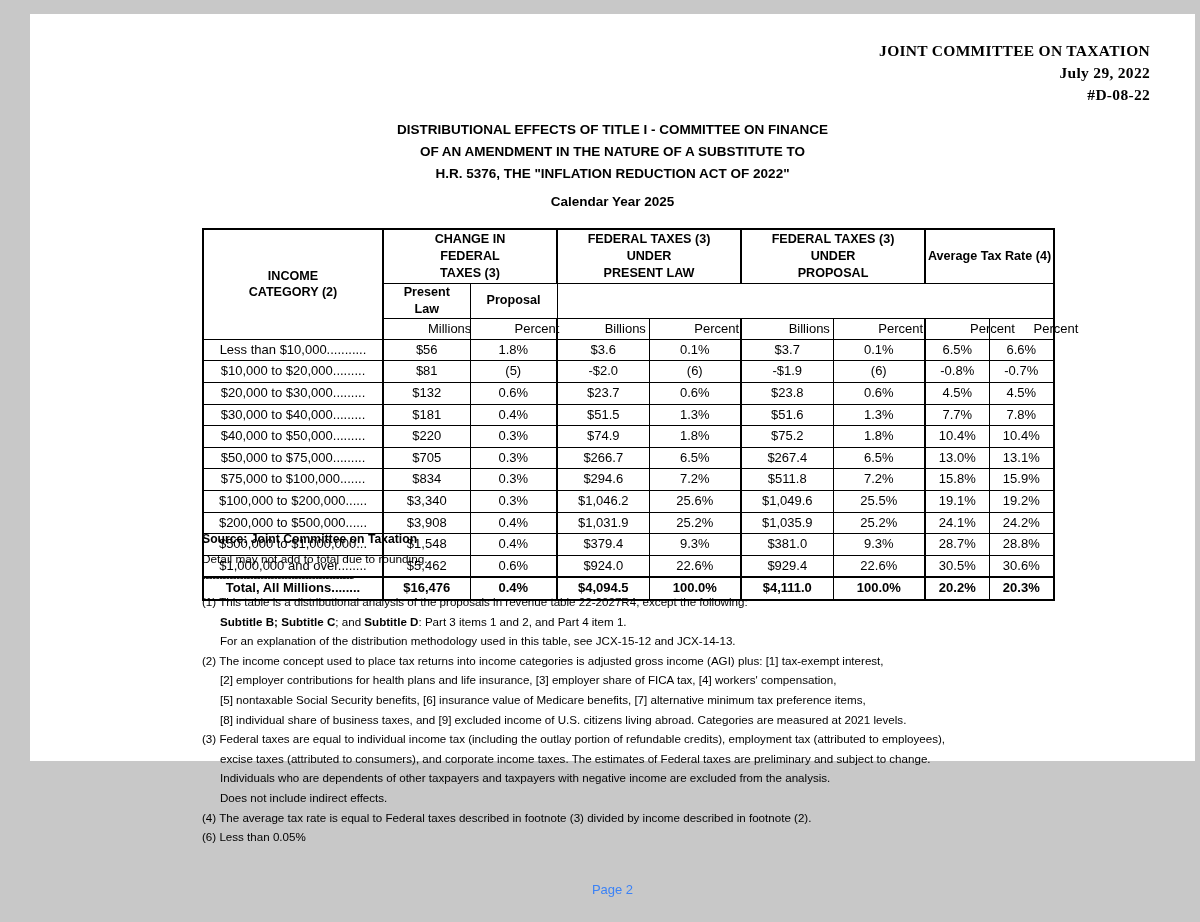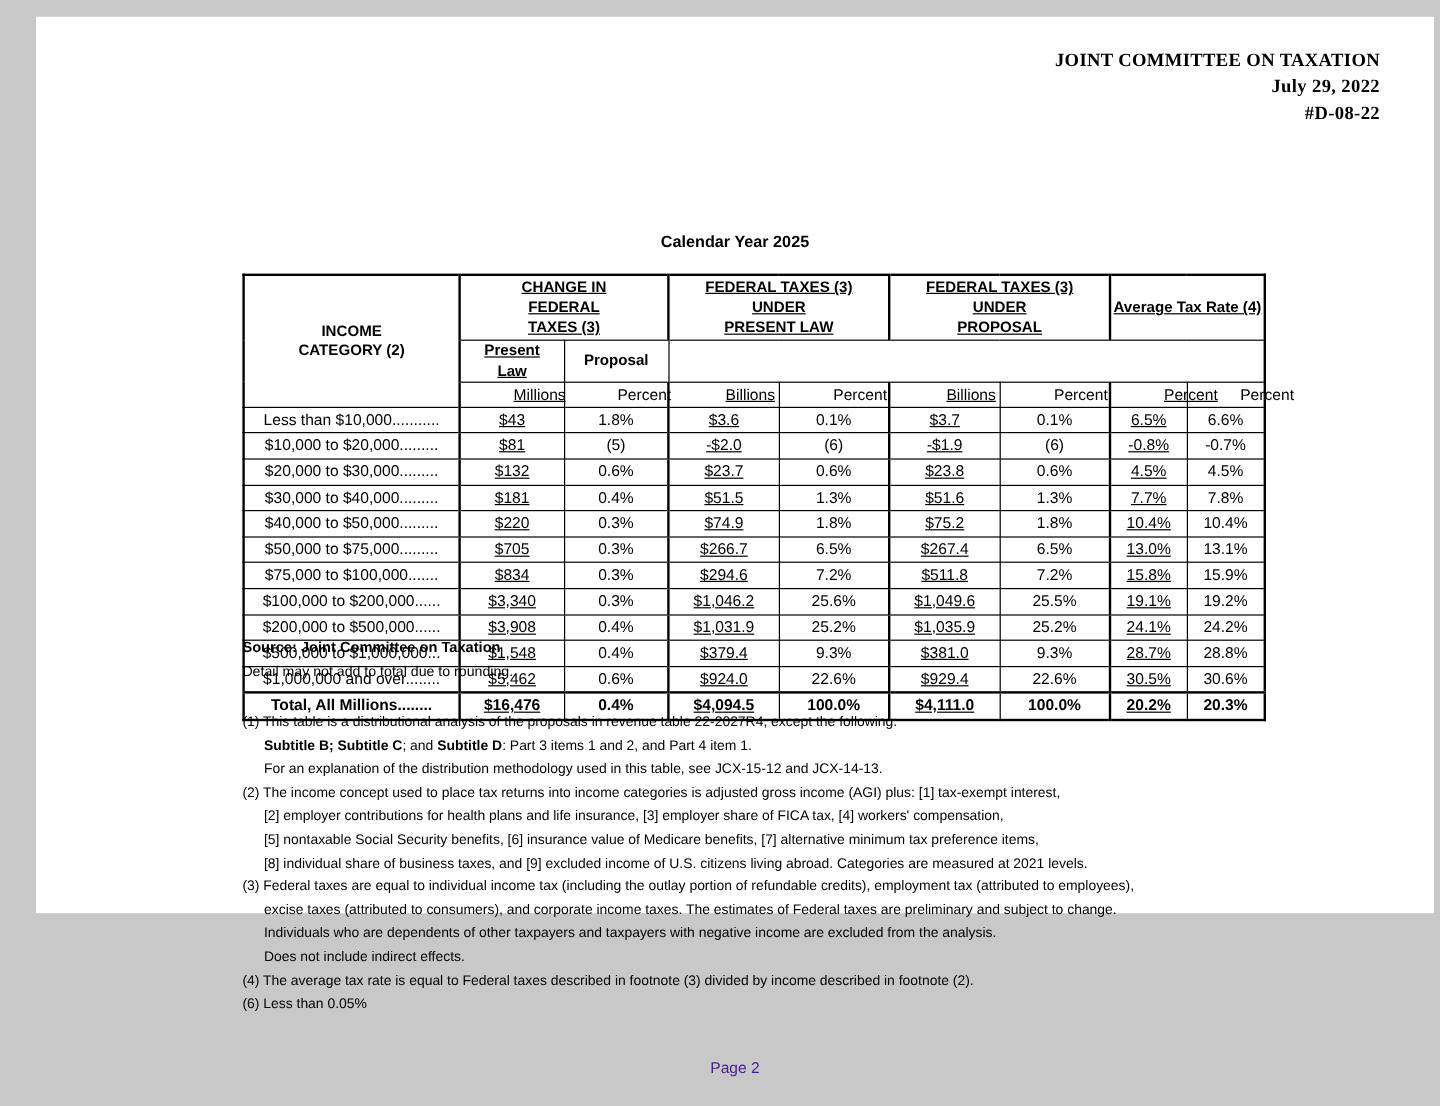--- a/index.html
+++ b/index.html
@@ -118,21 +118,21 @@
   }
   tr.total td {
     font-weight: bold;
     border-top: 2.5px solid #000;
   }
   
   #tbl-wrap table.jct {
     border: 2.5px solid #000;
   }
   
-  .vsep-l { border-left: 2.5px solid #000 !important; text-decoration: underline; }
+  .vsep-l { border-left: 2.5px solid #000 !important; }
 
   
   .notes {
     position: absolute;
     left: 172px;
     top: 519px;
     width: 960px;
     color: #000;
     font-size: 11.6px;
     line-height: 1.0;
@@ -170,34 +170,39 @@
   .fn .ln.ind1 { padding-left: 18px; }
   .fn b { font-weight: bold; }
 
   .pagefoot {
     position: absolute;
     left: 0;
     right: 0;
     top: 868px;
     text-align: center;
     font-size: 13px;
-    color: #4c1d95;
+    color: #3b82f6;
   }
 </style>
 </head>
 <body>
 
 <div id="page">
 
   <div class="doc-header">
     <div>JOINT  COMMITTEE ON TAXATION</div>
     <div>July 29, 2022</div>
     <div>#D-08-22</div>
   </div>
 
+  <div class="title-block">
+    <div>DISTRIBUTIONAL EFFECTS OF TITLE I - COMMITTEE ON FINANCE</div>
+    <div>OF AN AMENDMENT IN THE NATURE OF A SUBSTITUTE TO</div>
+    <div>H.R. 5376, THE "INFLATION REDUCTION ACT OF 2022"</div>
+  </div>
   <div class="cal-year">Calendar Year 2025</div>
 
   <div id="tbl-wrap">
   <table class="jct">
     <colgroup>
       <col style="width:180px">
       <col style="width:87px">
           <col style="width:87px">
       <col style="width:92px">
           <col style="width:92px">
@@ -243,21 +248,21 @@
         <td class="units">Percent</td>
         <td class="units vsep-l">Billions</td>
         <td class="units">Percent</td>
         <td class="units vsep-l">Percent</td>
         <td class="units">Percent</td>
       </tr>
     </thead>
     <tbody>
           <tr>
             <td class="cat">Less than $10,000...........</td>
-            <td class="vsep-l">$43</td>
+            <td class="vsep-l">$56</td>
             <td>1.8%</td>
             <td class="vsep-l">$3.6</td>
             <td>0.1%</td>
             <td class="vsep-l">$3.7</td>
             <td>0.1%</td>
             <td class="vsep-l">6.5%</td>
             <td>6.6%</td>
           </tr>
           <tr>
             <td class="cat">$10,000 to $20,000.........</td>

